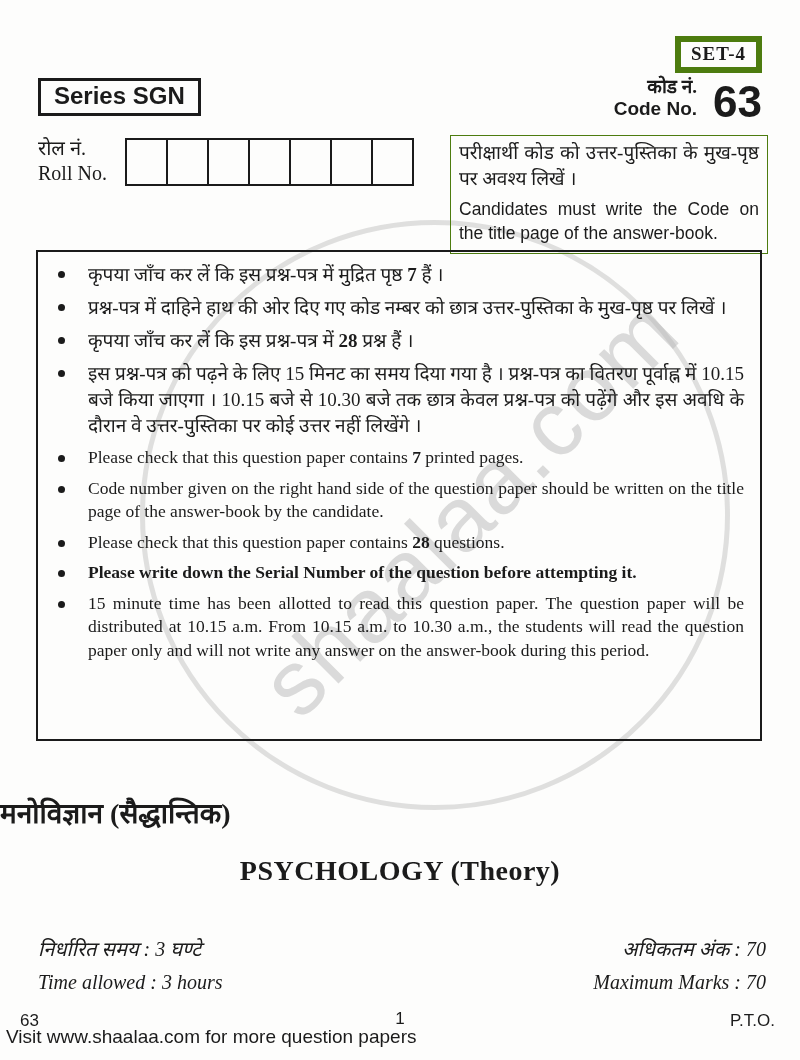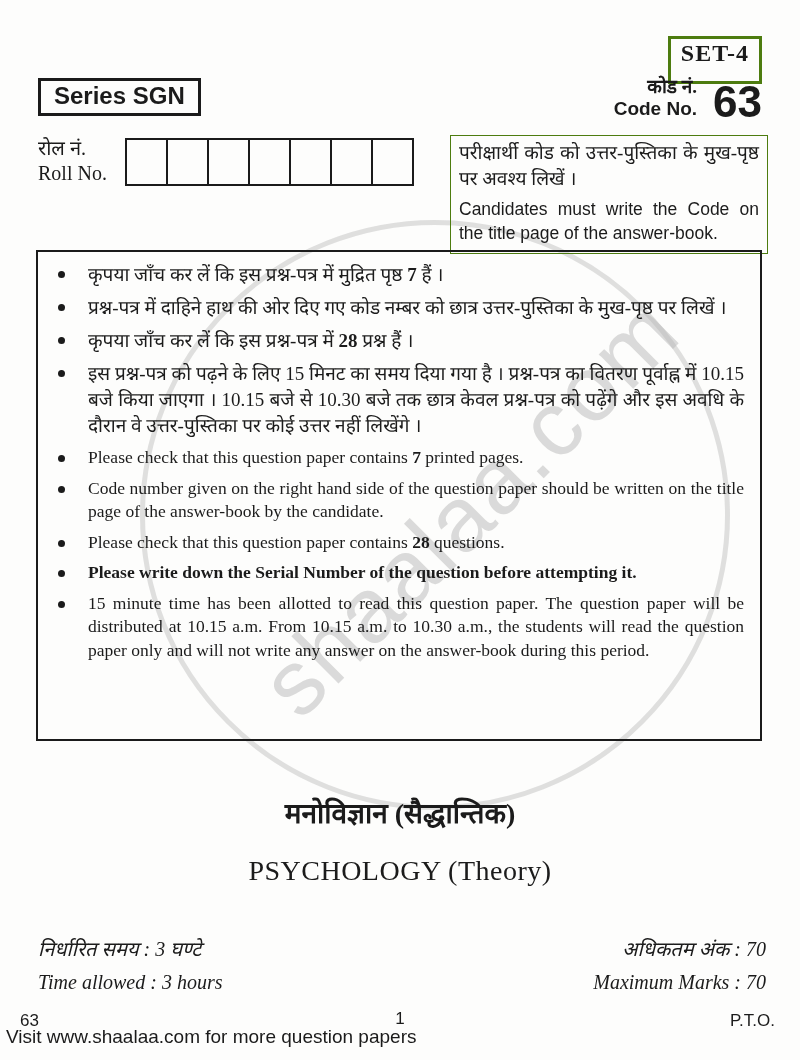--- a/index.html
+++ b/index.html
@@ -18,22 +18,22 @@
   .wm-text{
     position:absolute;left:110px;top:455px;width:720px;
     font-size:92px;letter-spacing:2px;color:rgba(183,183,183,.5);
     font-family:"Liberation Sans", sans-serif;
     transform:rotate(-45deg);transform-origin:center center;
     white-space:nowrap;text-align:center;pointer-events:none;z-index:0;
   }
   .content{position:relative;z-index:1;}
   
   .set-box{
-    top:36px;right:38px;border:3px solid #4d7c0f;padding:1px 10px 14px;
-    font-weight:bold;font-size:24px;letter-spacing:1px;background:transparent;
+    top:36px;right:38px;border:6px solid #4d7c0f;padding:1px 10px 2px;
+    font-weight:bold;font-size:19px;letter-spacing:1px;background:transparent;
   }
   .series-box{
     left:38px;top:78px;border:3px solid #1b1b1b;padding:1px 13px 3px;
     font-family:"Liberation Sans", sans-serif;font-weight:bold;font-size:24px;
   }
   .code-wrap{top:76px;right:38px;display:flex;align-items:flex-end;}
   .code-labels{text-align:right;line-height:1.15;}
   .code-label-hi{font-size:19px;font-weight:bold;}
   .code-label-en{font-family:"Liberation Sans", sans-serif;font-weight:bold;font-size:19px;}
   .code-number{
@@ -66,22 +66,22 @@
     width:7px;height:7px;border-radius:50%;background:#1b1b1b;
     margin:9px 0 0 20px;flex:0 0 7px;
   }
   .bullet-text{flex:1;margin-left:23px;padding-right:16px;}
   .bullet-row.hi .bullet-text{font-size:19px;line-height:26px;}
   .bullet-row.en .bullet-text{font-size:17.5px;line-height:23.5px;}
   .bullet-row.bold .bullet-text{font-weight:bold;}
   .bullet-row.justify .bullet-text{text-align:justify;}
   .bullet-text .b{font-weight:bold;}
   
-  .title-hi{left:0;top:793px;width:800px;text-align:center;font-size:28px;font-weight:bold;}
-  .title-en{left:0;top:855px;width:800px;text-align:center;font-size:28px;font-weight:normal;letter-spacing:.5px;}
+  .title-hi{left:0;top:793px;width:800px;text-align:left;font-size:28px;font-weight:bold;}
+  .title-en{left:0;top:855px;width:800px;text-align:center;font-size:28px;font-weight:bold;letter-spacing:.5px;}
   
   .meta-row{left:38px;width:728px;display:flex;justify-content:space-between;font-style:italic;gap:43px;}
   .meta-hi{top:935px;font-size:20px;}
   .meta-en{top:971px;font-size:20px;}
   
   .footer-code{left:20px;top:1011px;font-family:"Liberation Sans", sans-serif;font-size:17px;}
   .footer-page{left:0;top:1009px;width:800px;text-align:center;font-family:"Liberation Sans", sans-serif;font-size:17px;}
   .footer-pto{right:25px;top:1011px;font-family:"Liberation Sans", sans-serif;font-size:17px;}
   .footer-note{left:6px;top:1026px;font-family:"Liberation Sans", sans-serif;font-size:19px;}
 </style>

